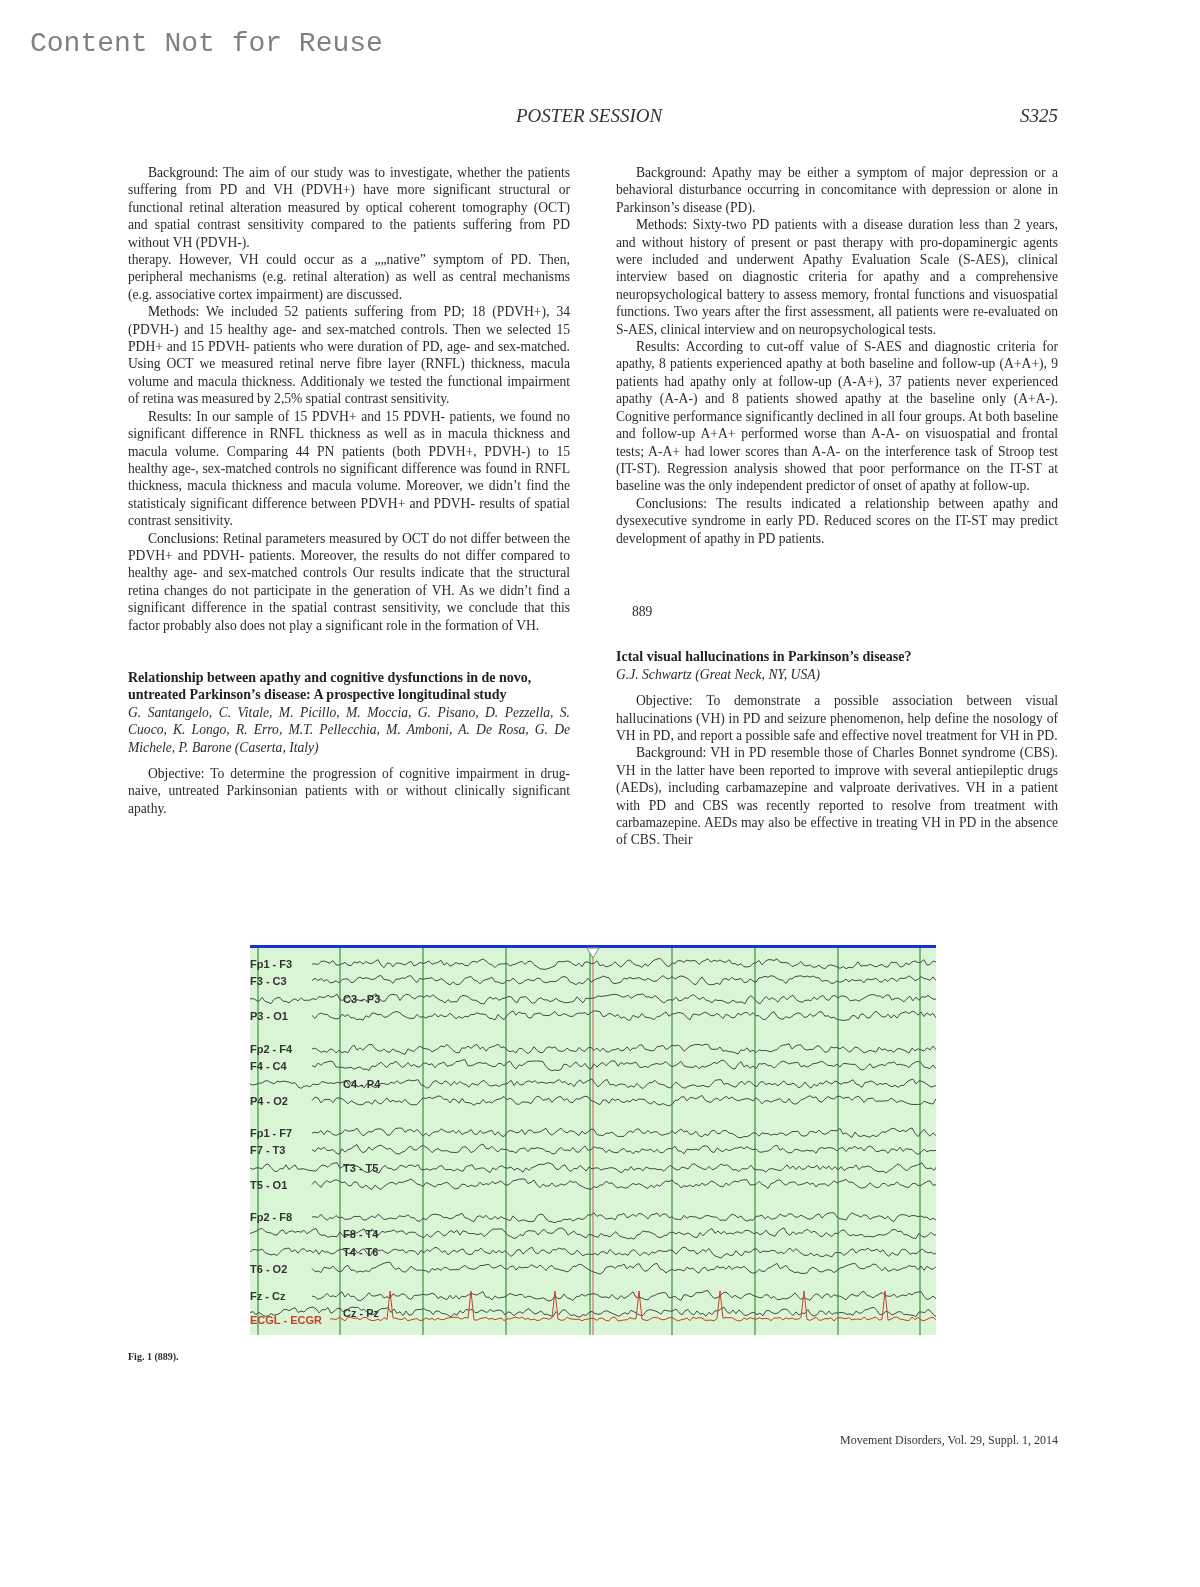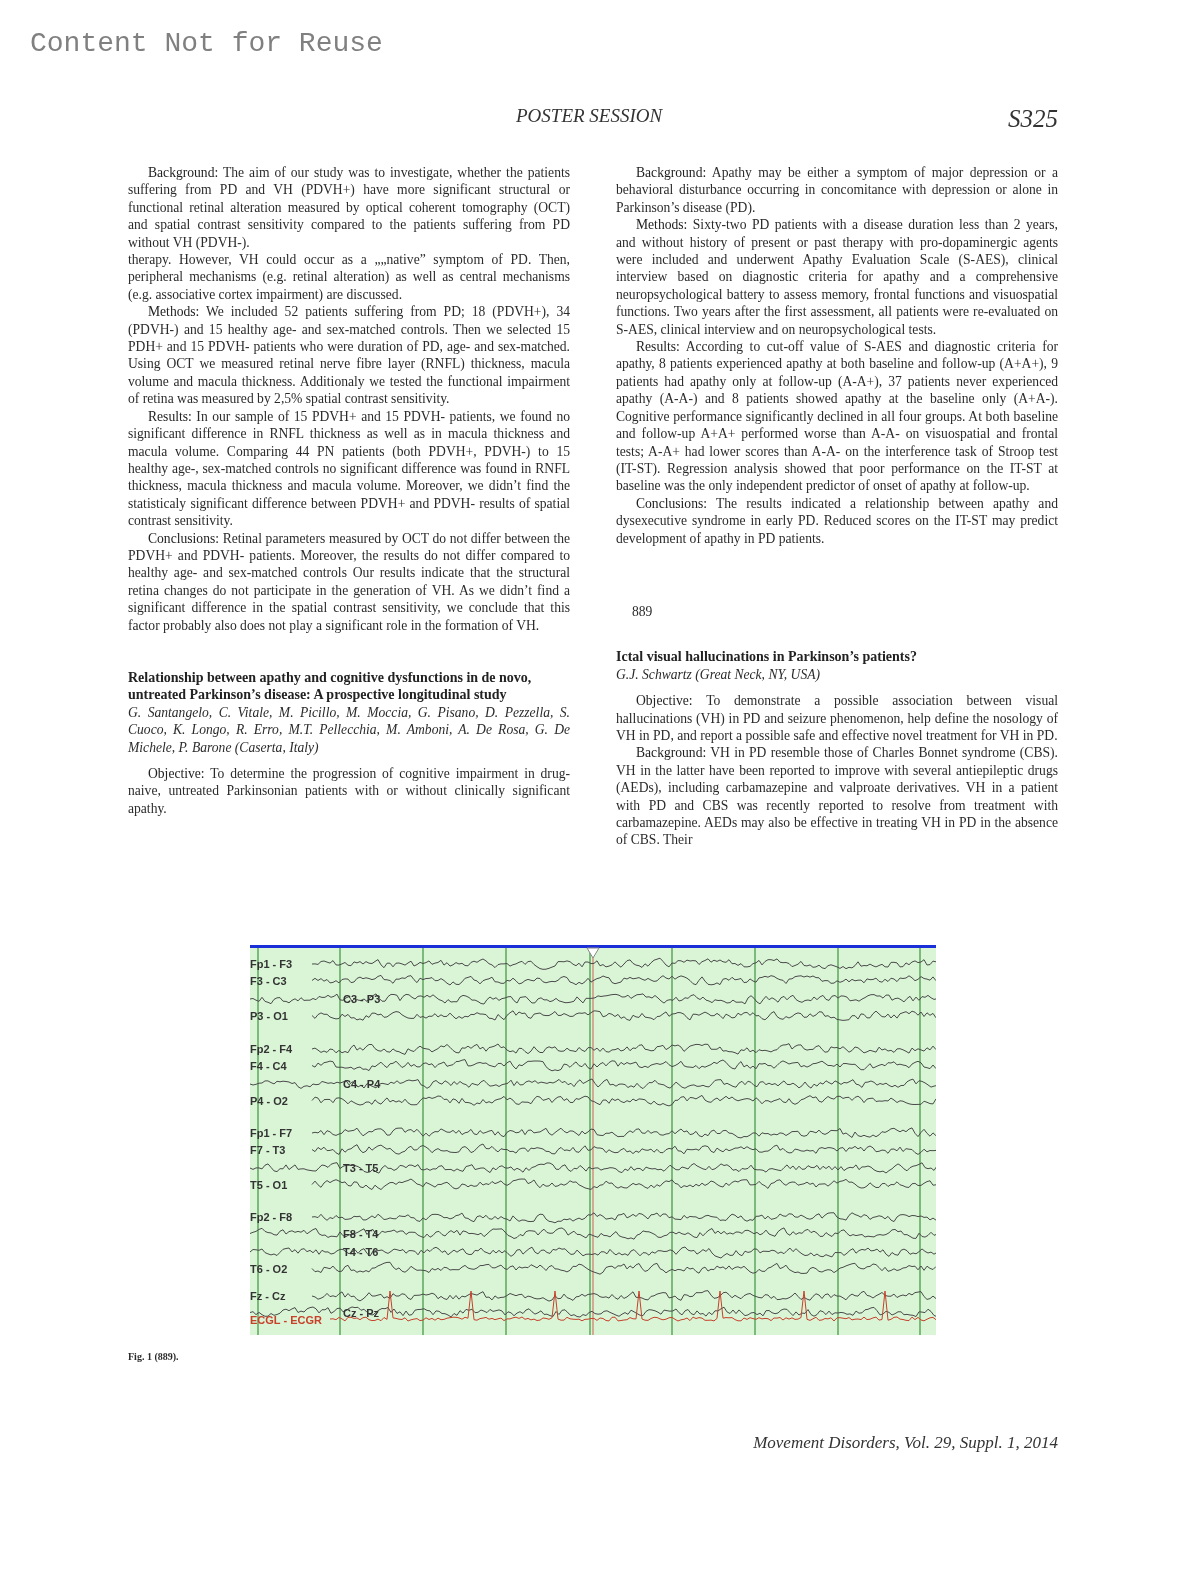--- a/index.html
+++ b/index.html
@@ -1,33 +1,33 @@
 <!DOCTYPE html>
 <html><head>
 <meta charset="utf-8">
 <style>
   html,body{margin:0;padding:0;background:#fff;}
   body{width:1200px;height:1587px;position:relative;overflow:hidden;font-family:"Liberation Serif","DejaVu Serif",serif;color:#2b2b2b;}
   .watermark{position:absolute;left:30px;top:28px;font-family:Liberation Mono, monospace;font-size:28px;color:#808080;}
   .running-head{position:absolute;left:516px;top:105px;font-style:italic;font-size:19px;color:#333;}
-  .page-num{position:absolute;right:142px;top:105px;font-style:italic;font-size:25px;color:#333;}
+  .page-num{position:absolute;right:142px;top:105px;font-style:italic;font-size:19px;color:#333;}
   .col{position:absolute;width:442px;font-size:13.6px;line-height:17.4px;text-align:justify;}
   .col-left{left:128px;top:164px;}
   .col-right{left:616px;top:164px;}
   .para{margin:0;text-indent:20px;}
   .para.noindent{text-indent:0;}
   .para b{font-weight:normal;color:#222;}
   .abs-num{font-weight:normal;margin:16px;font-size:13.6px;}
   .abs-title{font-weight:bold;margin:0;font-size:14px;line-height:17.4px;text-align:left;color:#222;}
   .abs-authors{font-style:italic;margin:0;text-align:justify;}
   .gap-sm{height:9px;}
   .gap-lg{height:26px;}
   .fig{position:absolute;left:250px;top:945px;width:686px;height:448px;}
   .fig-caption{position:absolute;left:128px;top:1351px;font-weight:bold;font-size:10px;}
-  .footer{position:absolute;right:142px;top:1433px;font-style:italic;font-size:17px;color:#333;}
+  .footer{position:absolute;right:142px;top:1433px;font-size:12px;color:#333;}
   .eeg-label{font-family:"Liberation Sans","DejaVu Sans",sans-serif;font-weight:bold;font-size:11px;fill:#333;}
   .eeg-label.ecg{fill:#c8402a;}
 </style>
 </head>
 <body>
 
 <div class="watermark">Content Not for Reuse</div>
 <div class="running-head">POSTER SESSION</div>
 <div class="page-num">S325</div>
 
@@ -48,21 +48,21 @@
 
 <div class="col col-right">
   <p class="para"><b>Background:</b><span> Apathy may be either a symptom of major depression or a behavioral disturbance occurring in concomitance with depression or alone in Parkinson’s disease (PD).</span></p>
   <p class="para"><b>Methods:</b><span> Sixty-two PD patients with a disease duration less than 2 years, and without history of present or past therapy with pro-dopaminergic agents were included and underwent Apathy Evaluation Scale (S-AES), clinical interview based on diagnostic criteria for apathy and a comprehensive neuropsychological battery to assess memory, frontal functions and visuospatial functions. Two years after the first assessment, all patients were re-evaluated on S-AES, clinical interview and on neuropsychological tests.</span></p>
   <p class="para"><b>Results:</b><span> According to cut-off value of S-AES and diagnostic criteria for apathy, 8 patients experienced apathy at both baseline and follow-up (A+A+), 9 patients had apathy only at follow-up (A-A+), 37 patients never experienced apathy (A-A-) and 8 patients showed apathy at the baseline only (A+A-). Cognitive performance significantly declined in all four groups. At both baseline and follow-up A+A+ performed worse than A-A- on visuospatial and frontal tests; A-A+ had lower scores than A-A- on the interference task of Stroop test (IT-ST). Regression analysis showed that poor performance on the IT-ST at baseline was the only independent predictor of onset of apathy at follow-up.</span></p>
   <p class="para"><b>Conclusions:</b><span> The results indicated a relationship between apathy and dysexecutive syndrome in early PD. Reduced scores on the IT-ST may predict development of apathy in PD patients.</span></p>
 
   <div class="gap-lg" style="height:40px"></div>
   <p class="abs-num">889</p>
   <div class="gap-sm" style="height:12px"></div>
-  <p class="abs-title">Ictal visual hallucinations in Parkinson’s patients?</p>
+  <p class="abs-title">Ictal visual hallucinations in Parkinson’s disease?</p>
   <p class="abs-authors">G.J. Schwartz (Great Neck, NY, USA)</p>
   <div class="gap-sm"></div>
   <p class="para"><b>Objective:</b><span> To demonstrate a possible association between visual hallucinations (VH) in PD and seizure phenomenon, help define the nosology of VH in PD, and report a possible safe and effective novel treatment for VH in PD.</span></p>
   <p class="para"><b>Background:</b><span> VH in PD resemble those of Charles Bonnet syndrome (CBS). VH in the latter have been reported to improve with several antiepileptic drugs (AEDs), including carbamazepine and valproate derivatives. VH in a patient with PD and CBS was recently reported to resolve from treatment with carbamazepine. AEDs may also be effective in treating VH in PD in the absence of CBS. Their</span></p>
 </div>
 
 <div class="fig">
   <svg id="eeg-svg" width="686" height="390" viewBox="0 0 686 390">
     <rect id="eeg-bg" x="0" y="0" width="686" height="390" fill="#d9f5d6"></rect>
     <g id="eeg-grid">

